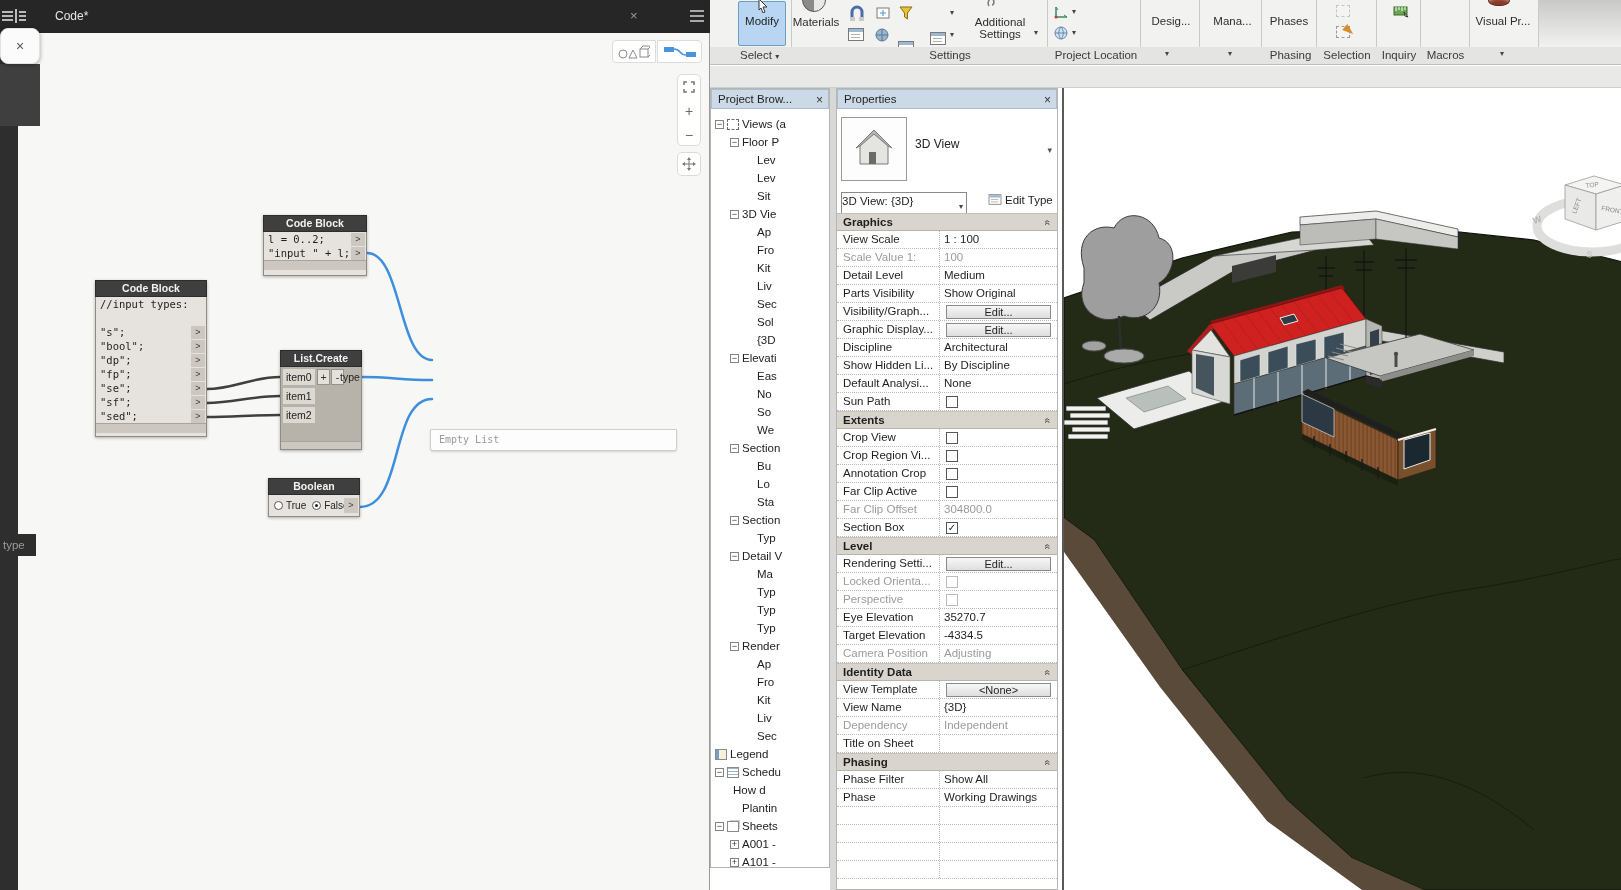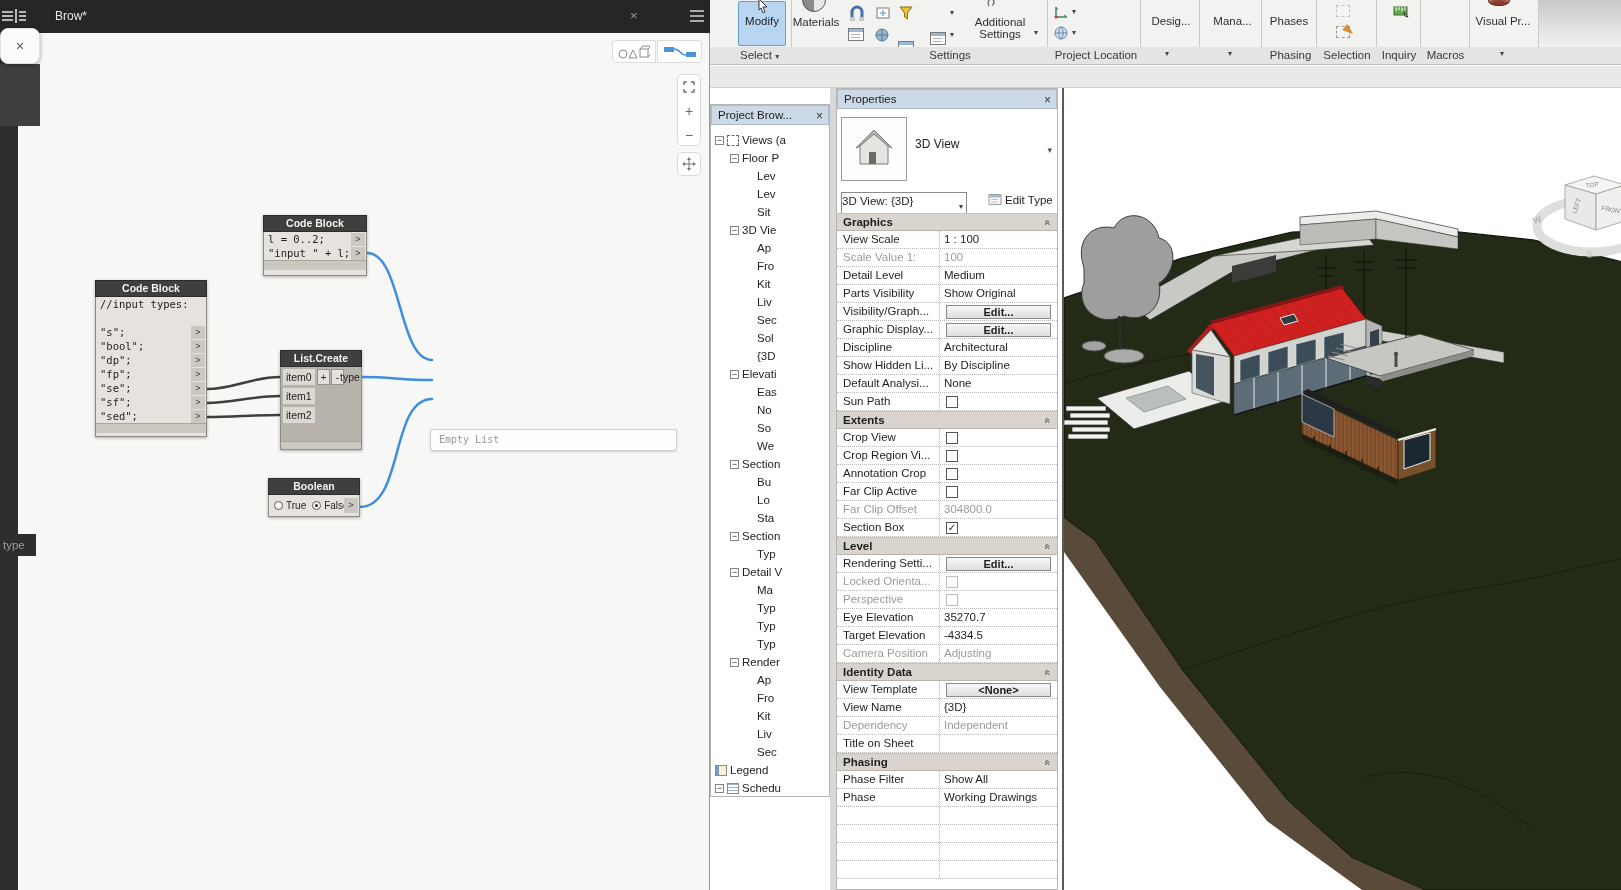--- a/index.html
+++ b/index.html
@@ -105,21 +105,21 @@
   .dashsq.gray{border-color:#c5c5c3;}
   .pencil{position:absolute;width:0;height:0;border-left:4px solid transparent;border-right:4px solid transparent;
           border-bottom:11px solid #d98c2a;transform:rotate(130deg);}
   .gradtail{position:absolute;left:829px;top:0;width:82px;height:47px;
             background:linear-gradient(to bottom,#c9c9c7,#f2f2f0);}
 
   
   .panel-title{height:20px;background:#ccd9e7;border:1px solid #aebccb;line-height:18px;
                padding-left:6px;color:#222;position:relative;}
   .pt-close{position:absolute;right:5px;top:1px;color:#333;font-size:12px;cursor:pointer;}
-  #pbrowser{left:710px;top:88px;width:120px;height:693px;background:#404040;border:1px solid #b5b5b3;margin-top:16px;}
+  #pbrowser{left:710px;top:88px;width:120px;height:780px;background:#404040;border:1px solid #b5b5b3;}
   #ptree{position:absolute;left:0;top:20px;right:0;bottom:0;overflow:hidden;padding-top:6px;background:#fff;}
   .trow{height:18px;display:flex;align-items:center;white-space:nowrap;overflow:hidden;cursor:default;}
   .texp{width:9px;height:9px;border:1px solid #848484;background:#fff;font-size:9px;line-height:7px;
         text-align:center;color:#333;margin-right:3px;flex:none;}
   .ticon{width:12px;height:11px;display:inline-block;margin-right:3px;flex:none;border:1px solid #8a8a8a;background:#fff;}
   .ticon-views{border-style:dashed;border-color:#6a6a6a;}
   .ticon-legend{background:linear-gradient(90deg,#7a9cc8 3px,#f6f2d8 3px);}
   .ticon-schedule{background:repeating-linear-gradient(0deg,#fff 0 2px,#9ab4cc 2px 3px);}
   .ticon-sheets{box-shadow:2px -2px 0 -1px #cfcfcd;background:#fdfdfd;}
   .tlabel{color:#222;}
@@ -143,21 +143,21 @@
             overflow:hidden;display:flex;align-items:center;}
   .prow.hdr{background:#d9d5ce;border-bottom:1px solid #b8b4ac;border-top:1px solid #c6c2ba;
             font-weight:bold;position:relative;}
   .prow.hdr .pn{width:auto;}
   .hdr-ch{position:absolute;right:6px;top:3px;transform:rotate(90deg);font-size:10px;color:#444;font-weight:normal;}
   .gray{color:#9b9b9b;}
   .pchk{width:12px;height:12px;border:1px solid #555;background:#fff;font-size:10px;line-height:10px;
         text-align:center;margin-left:2px;color:#222;}
   .pchk.dim{border-color:#bcbcba;}
   .pbtn{height:14px;border:1px solid #8a8a88;background:linear-gradient(#f7f7f7,#dedede);font-size:11px;
-        line-height:12px;text-align:center;flex:1;margin:1px 6px 1px 2px;font-weight:bold;}
+        line-height:12px;text-align:center;flex:1;margin:1px 6px 1px 2px;}
 
   
   #viewport{left:1062px;top:88px;width:559px;height:802px;background:#fff;border-left:2px solid #5a5a58;}
   #scene{position:absolute;left:0;top:0;}
   svg text{font-family:"Liberation Sans",sans-serif;}
 </style>
 </head>
 <body>
 
 <div id="stage">
@@ -178,21 +178,21 @@
       <div class="rail-ico abs" style="left:2px">
           <div></div>
           <div></div>
           <div></div>
         </div>
       <div class="rail-ico abs" style="left:15px;border-left:2px solid #b9b9b9;padding-left:2px">
           <div></div>
           <div></div>
           <div></div>
         </div>
-      <span class="tab-title abs">Brow*</span>
+      <span class="tab-title abs">Code*</span>
       <span class="tab-close abs">×</span>
       <div class="tab-menu abs">
           <div></div>
           <div></div>
           <div></div>
         </div>
     </div>
 
     <div id="lib-close" class="abs">×</div>
     <div id="lib-block" class="abs"></div>

